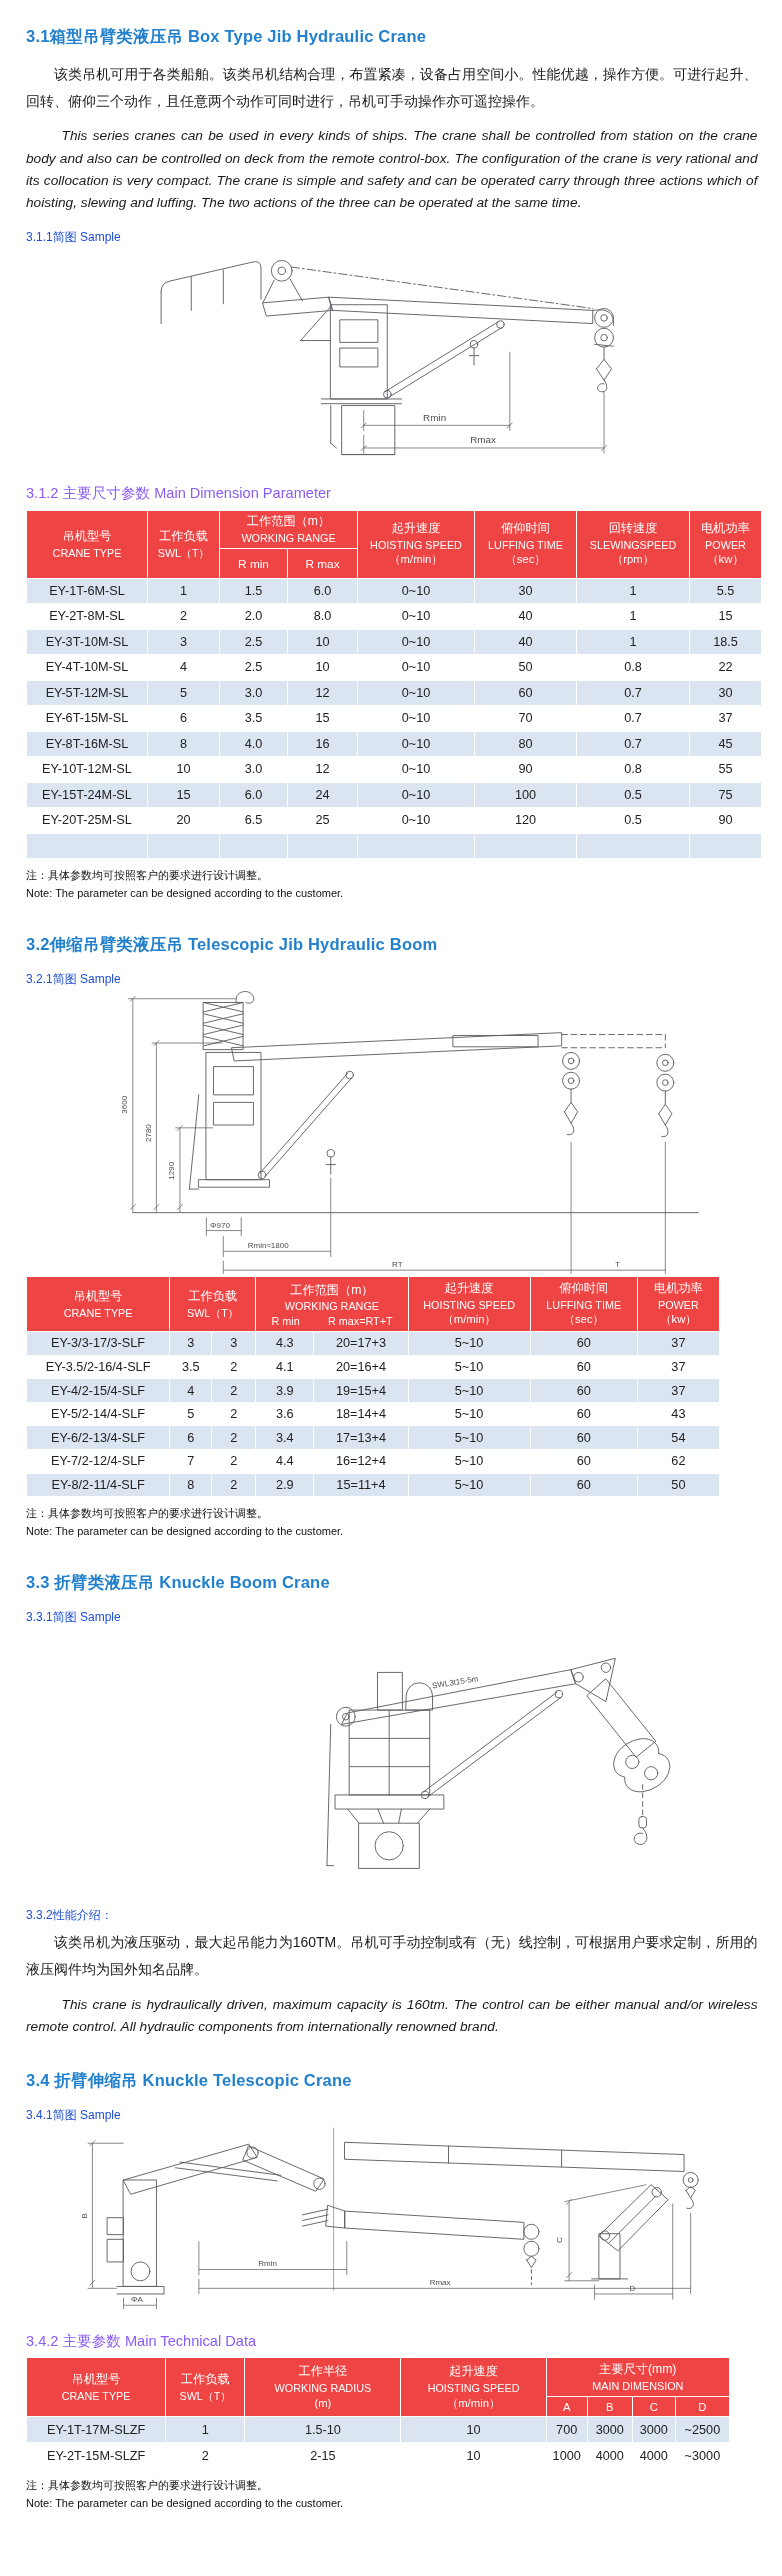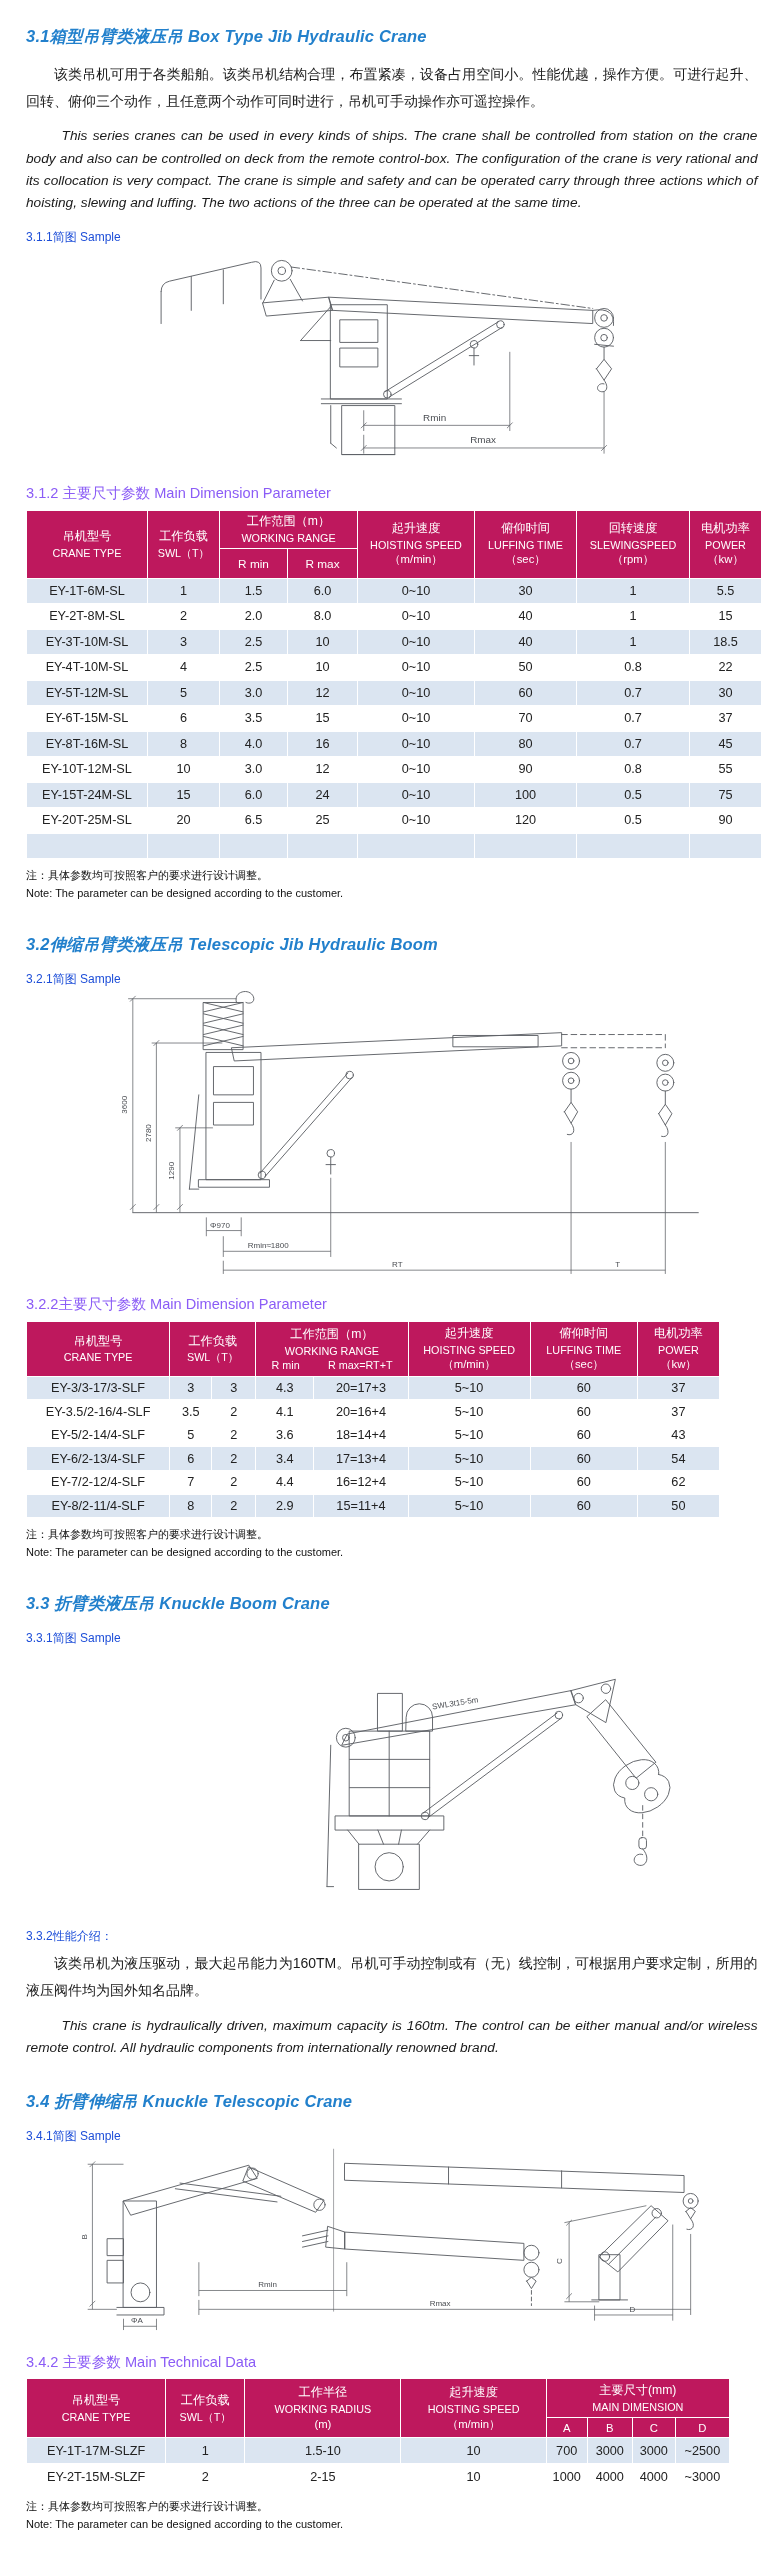--- a/index.html
+++ b/index.html
@@ -1,36 +1,36 @@
 <!DOCTYPE html>
 <html style="font-size:15px"><head>
 <meta charset="utf-8">
 <style>
   html,body{margin:0;padding:0;background:#fff;}
   body{width:782px;min-height:2576px;font-family:"Liberation Sans","DejaVu Sans",sans-serif;color:#1a1a1a;}
   .page{padding:13px 24.5px 57px 26px;}
-  h2.sec{color:#2280cc;font-size:16.5px;font-weight:bold;margin:32px 0 13px 0;letter-spacing:0.2px;font-style:italic;}
+  h2.sec{color:#2280cc;font-size:16.5px;font-weight:bold;margin:32px 0 13px 0;letter-spacing:0.2px;}
   h2.sec.first{margin-top:13px;}
   .subtitle{font-size:12px;color:#1d4ed8;margin:15px 0 1.9px 0;}
   .tabletitle{font-size:14.6px;color:#8b5cf6;margin:19px 0 6.6px 0;}
   p.cn{font-size:14px;line-height:1.9;text-indent:2em;text-align:justify;margin:5.7px 0 9.4px 0;}
   p.en{font-size:13.7px;line-height:1.62;text-indent:2.6em;text-align:justify;margin:11.3px 0 9.4px 0;font-style:italic;}
   .note{font-size:11px;line-height:1.55;margin:0.9px 0;color:#111;}
   .note-block{margin-top:7.5px;}
   .diagram{display:block;margin:3.8px auto 0 auto;}
   svg{overflow:visible;}
   .dwg{stroke:#5e6166;fill:none;stroke-width:1;stroke-linejoin:round;stroke-linecap:round;}
   .dim{stroke:#5e6166;fill:none;stroke-width:.8;}
   .dimtxt{fill:#4a4d52;font-size:10.5px;stroke:none;font-family:"Liberation Sans",sans-serif;}
   .dimtxt.sm{font-size:8.5px;}
   table{border-collapse:collapse;table-layout:fixed;}
   .t-full{width:100%;}
   .t-mid{width:694px;}
   .t-small{width:704px;}
-  thead th{background:#be185d;color:#fff;font-weight:normal;border:0.9px solid #fff;padding:2.8px 0.9px;vertical-align:middle;}
+  thead th{background:#ef4444;color:#fff;font-weight:normal;border:0.9px solid #fff;padding:2.8px 0.9px;vertical-align:middle;}
   .hcn{display:block;font-size:12.2px;line-height:1.45;}
   .hen{display:block;font-size:10.8px;line-height:1.35;}
   .hu{display:block;font-size:11.3px;line-height:1.4;}
   .subth{font-size:11.8px;height:22.6px;}
   .abcd th{font-size:11.3px;height:17px;padding:0.9px;}
   .subsplit{display:flex;justify-content:space-between;font-size:10.8px;margin-top:0.9px;}
   .subsplit span{flex:0 0 auto;}
   .subsplit .a{width:38%;text-align:center;}
   .subsplit .b{width:62%;text-align:center;}
   tbody td{font-size:12.7px;height:24.5px;text-align:center;border:0.9px solid #fff;color:#222;padding:0 1.9px;white-space:nowrap;overflow:hidden;}
@@ -326,21 +326,20 @@
         <path d="M168 240 L168 260 M205 240 L205 260 M168 254 L205 254"></path>
         <text class="dimtxt sm" x="172" y="251">Φ970</text>
         <path d="M186 260 L186 282 M300 198 L300 282 M186 276 L300 276"></path>
         <text class="dimtxt sm" x="212" y="272">Rmin≈1800</text>
         <path d="M186 286 L186 300 M555 160 L555 300 M655 160 L655 300 M186 296 L555 296 M555 296 L655 296"></path>
         <text class="dimtxt sm" x="365" y="293">RT</text>
         <text class="dimtxt sm" x="602" y="293">T</text>
       </g>
     </svg>
 
-    <div class="tabletitle">3.2.2主要尺寸参数 Main Dimension Parameter</div>
     <table class="t-mid">
       <colgroup>
         <col style="width:143px">
           <col style="width:42px">
           <col style="width:44px">
           <col style="width:58px">
         <col style="width:94px">
           <col style="width:122px">
           <col style="width:107px">
           <col style="width:82px">
@@ -394,20 +393,30 @@
           <tr>
             <td>EY-3.5/2-16/4-SLF</td>
             <td>3.5</td>
             <td>2</td>
             <td>4.1</td>
             <td>20=16+4</td>
             <td>5~10</td>
             <td>60</td>
             <td>37</td>
           </tr>
+          <tr class="alt">
+            <td>EY-4/2-15/4-SLF</td>
+            <td>4</td>
+            <td>2</td>
+            <td>3.9</td>
+            <td>19=15+4</td>
+            <td>5~10</td>
+            <td>60</td>
+            <td>37</td>
+          </tr>
           <tr>
             <td>EY-5/2-14/4-SLF</td>
             <td>5</td>
             <td>2</td>
             <td>3.6</td>
             <td>18=14+4</td>
             <td>5~10</td>
             <td>60</td>
             <td>43</td>
           </tr>

